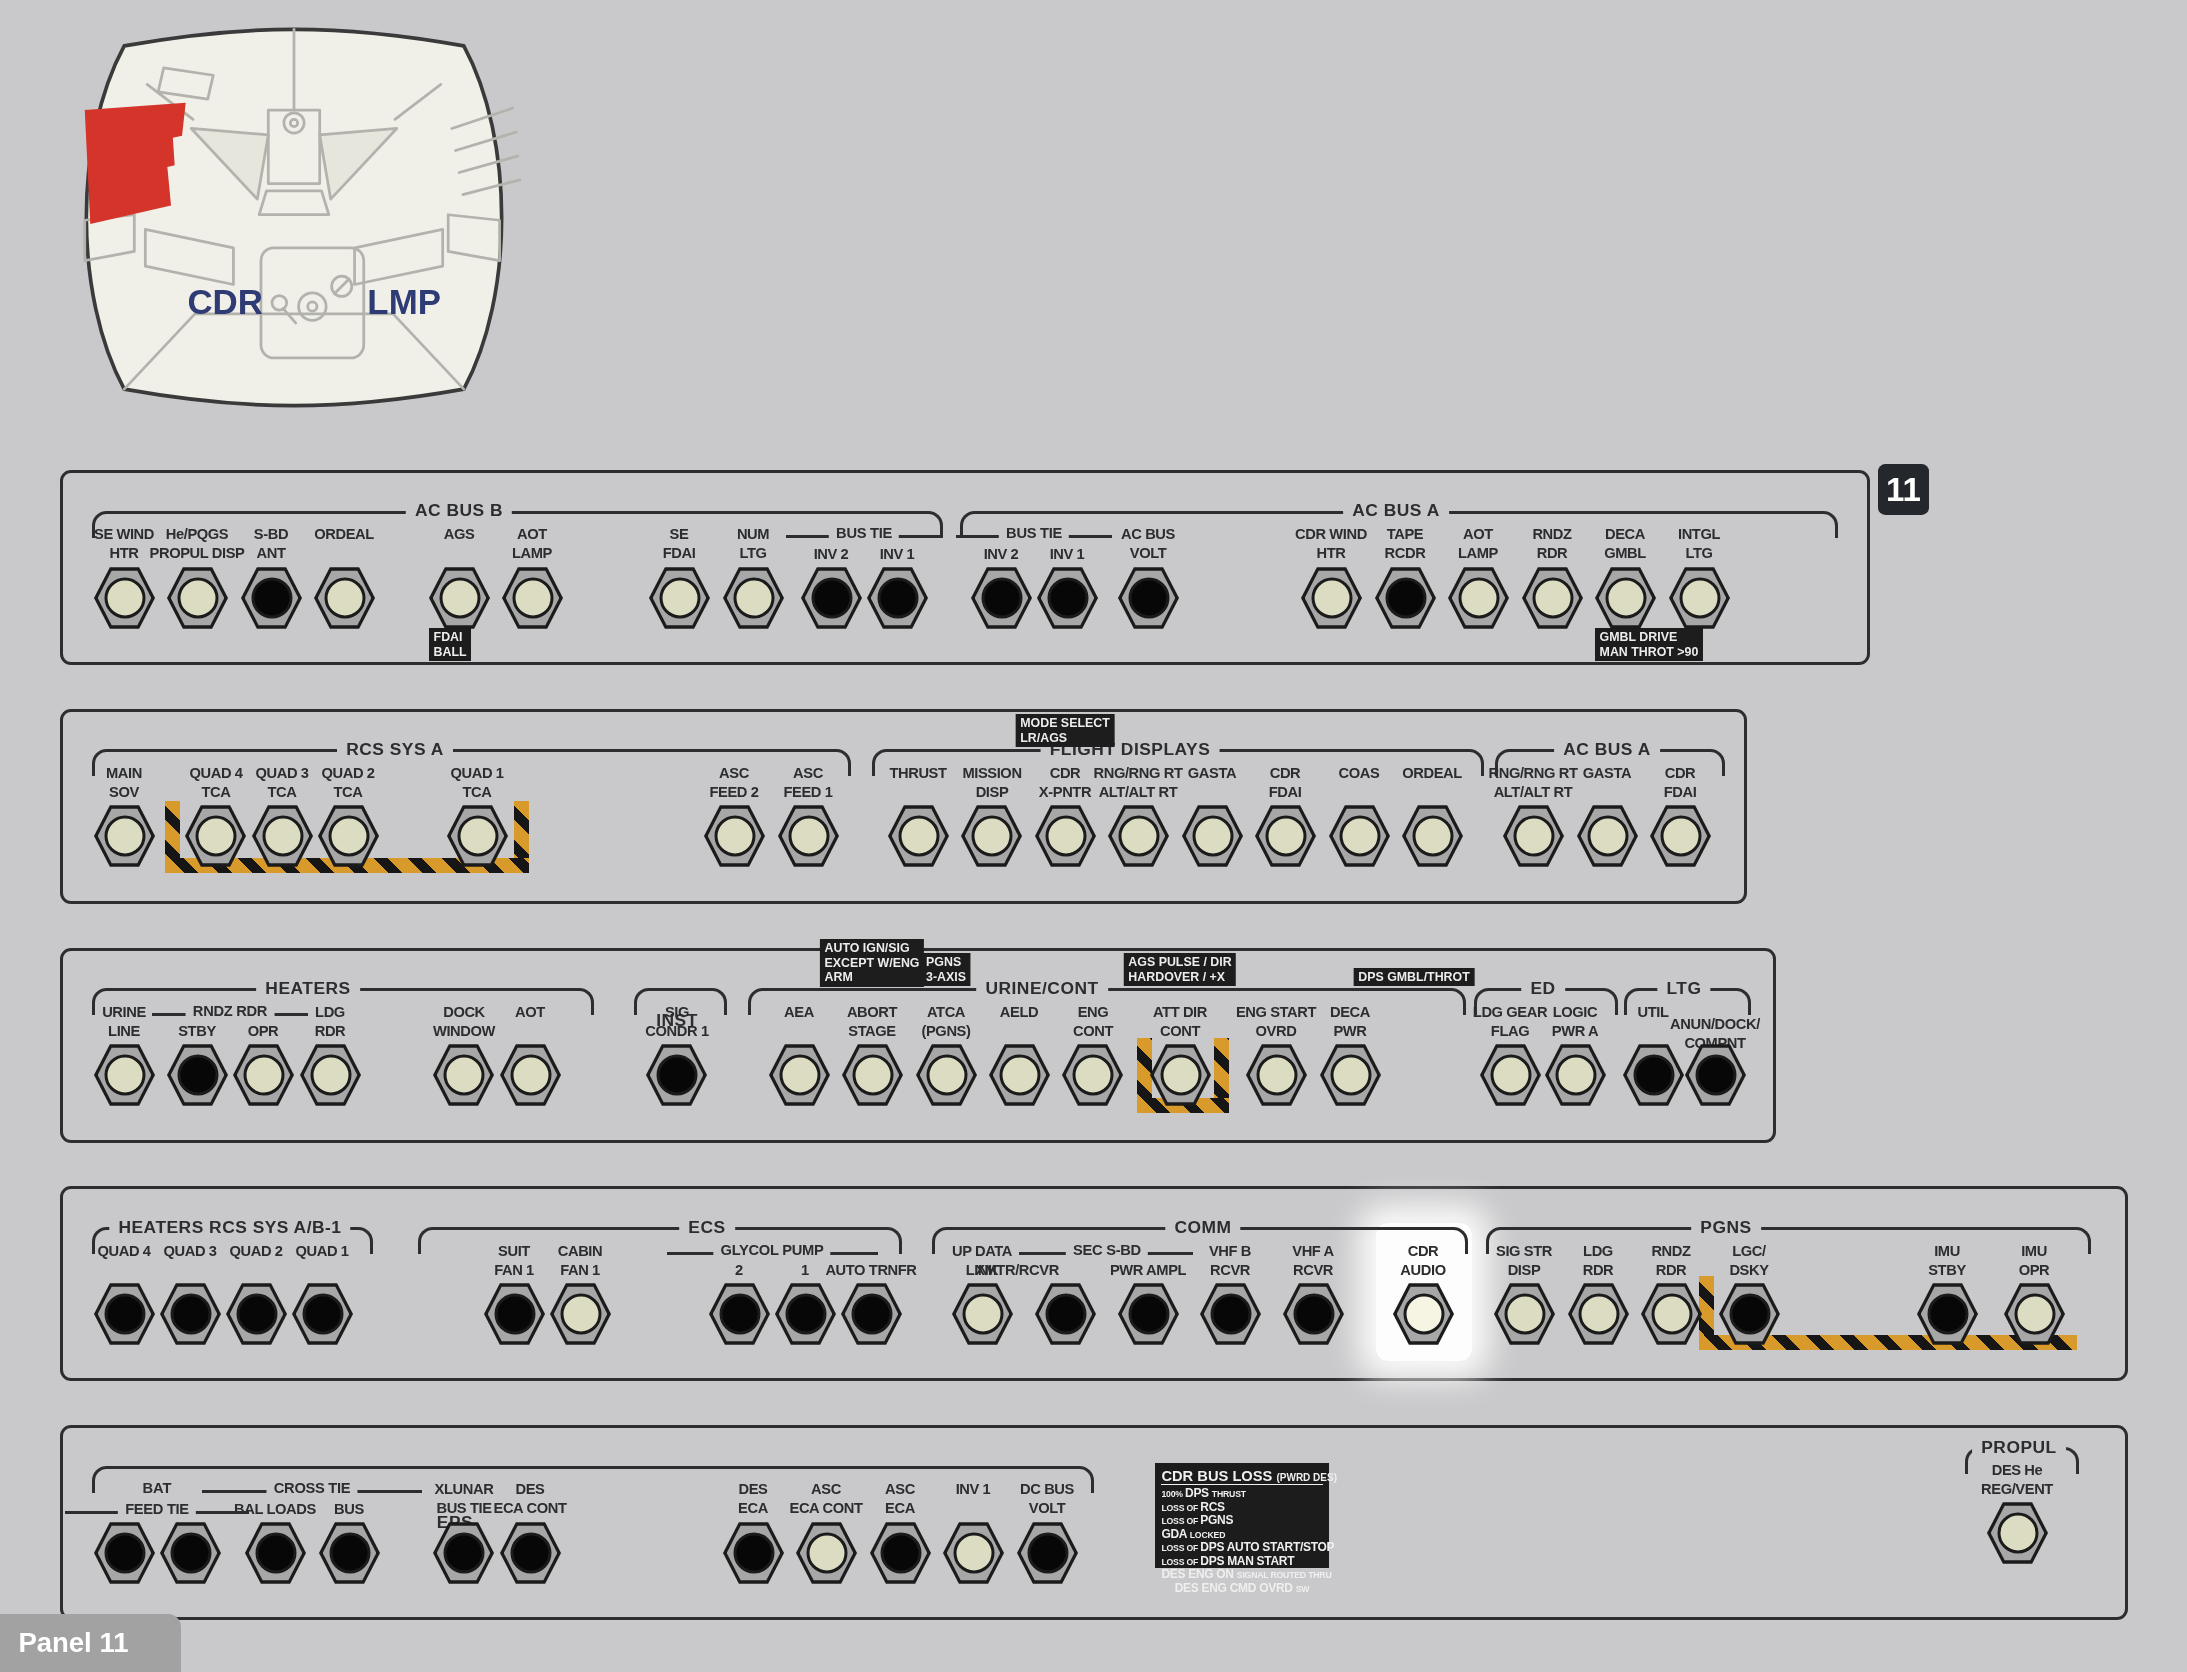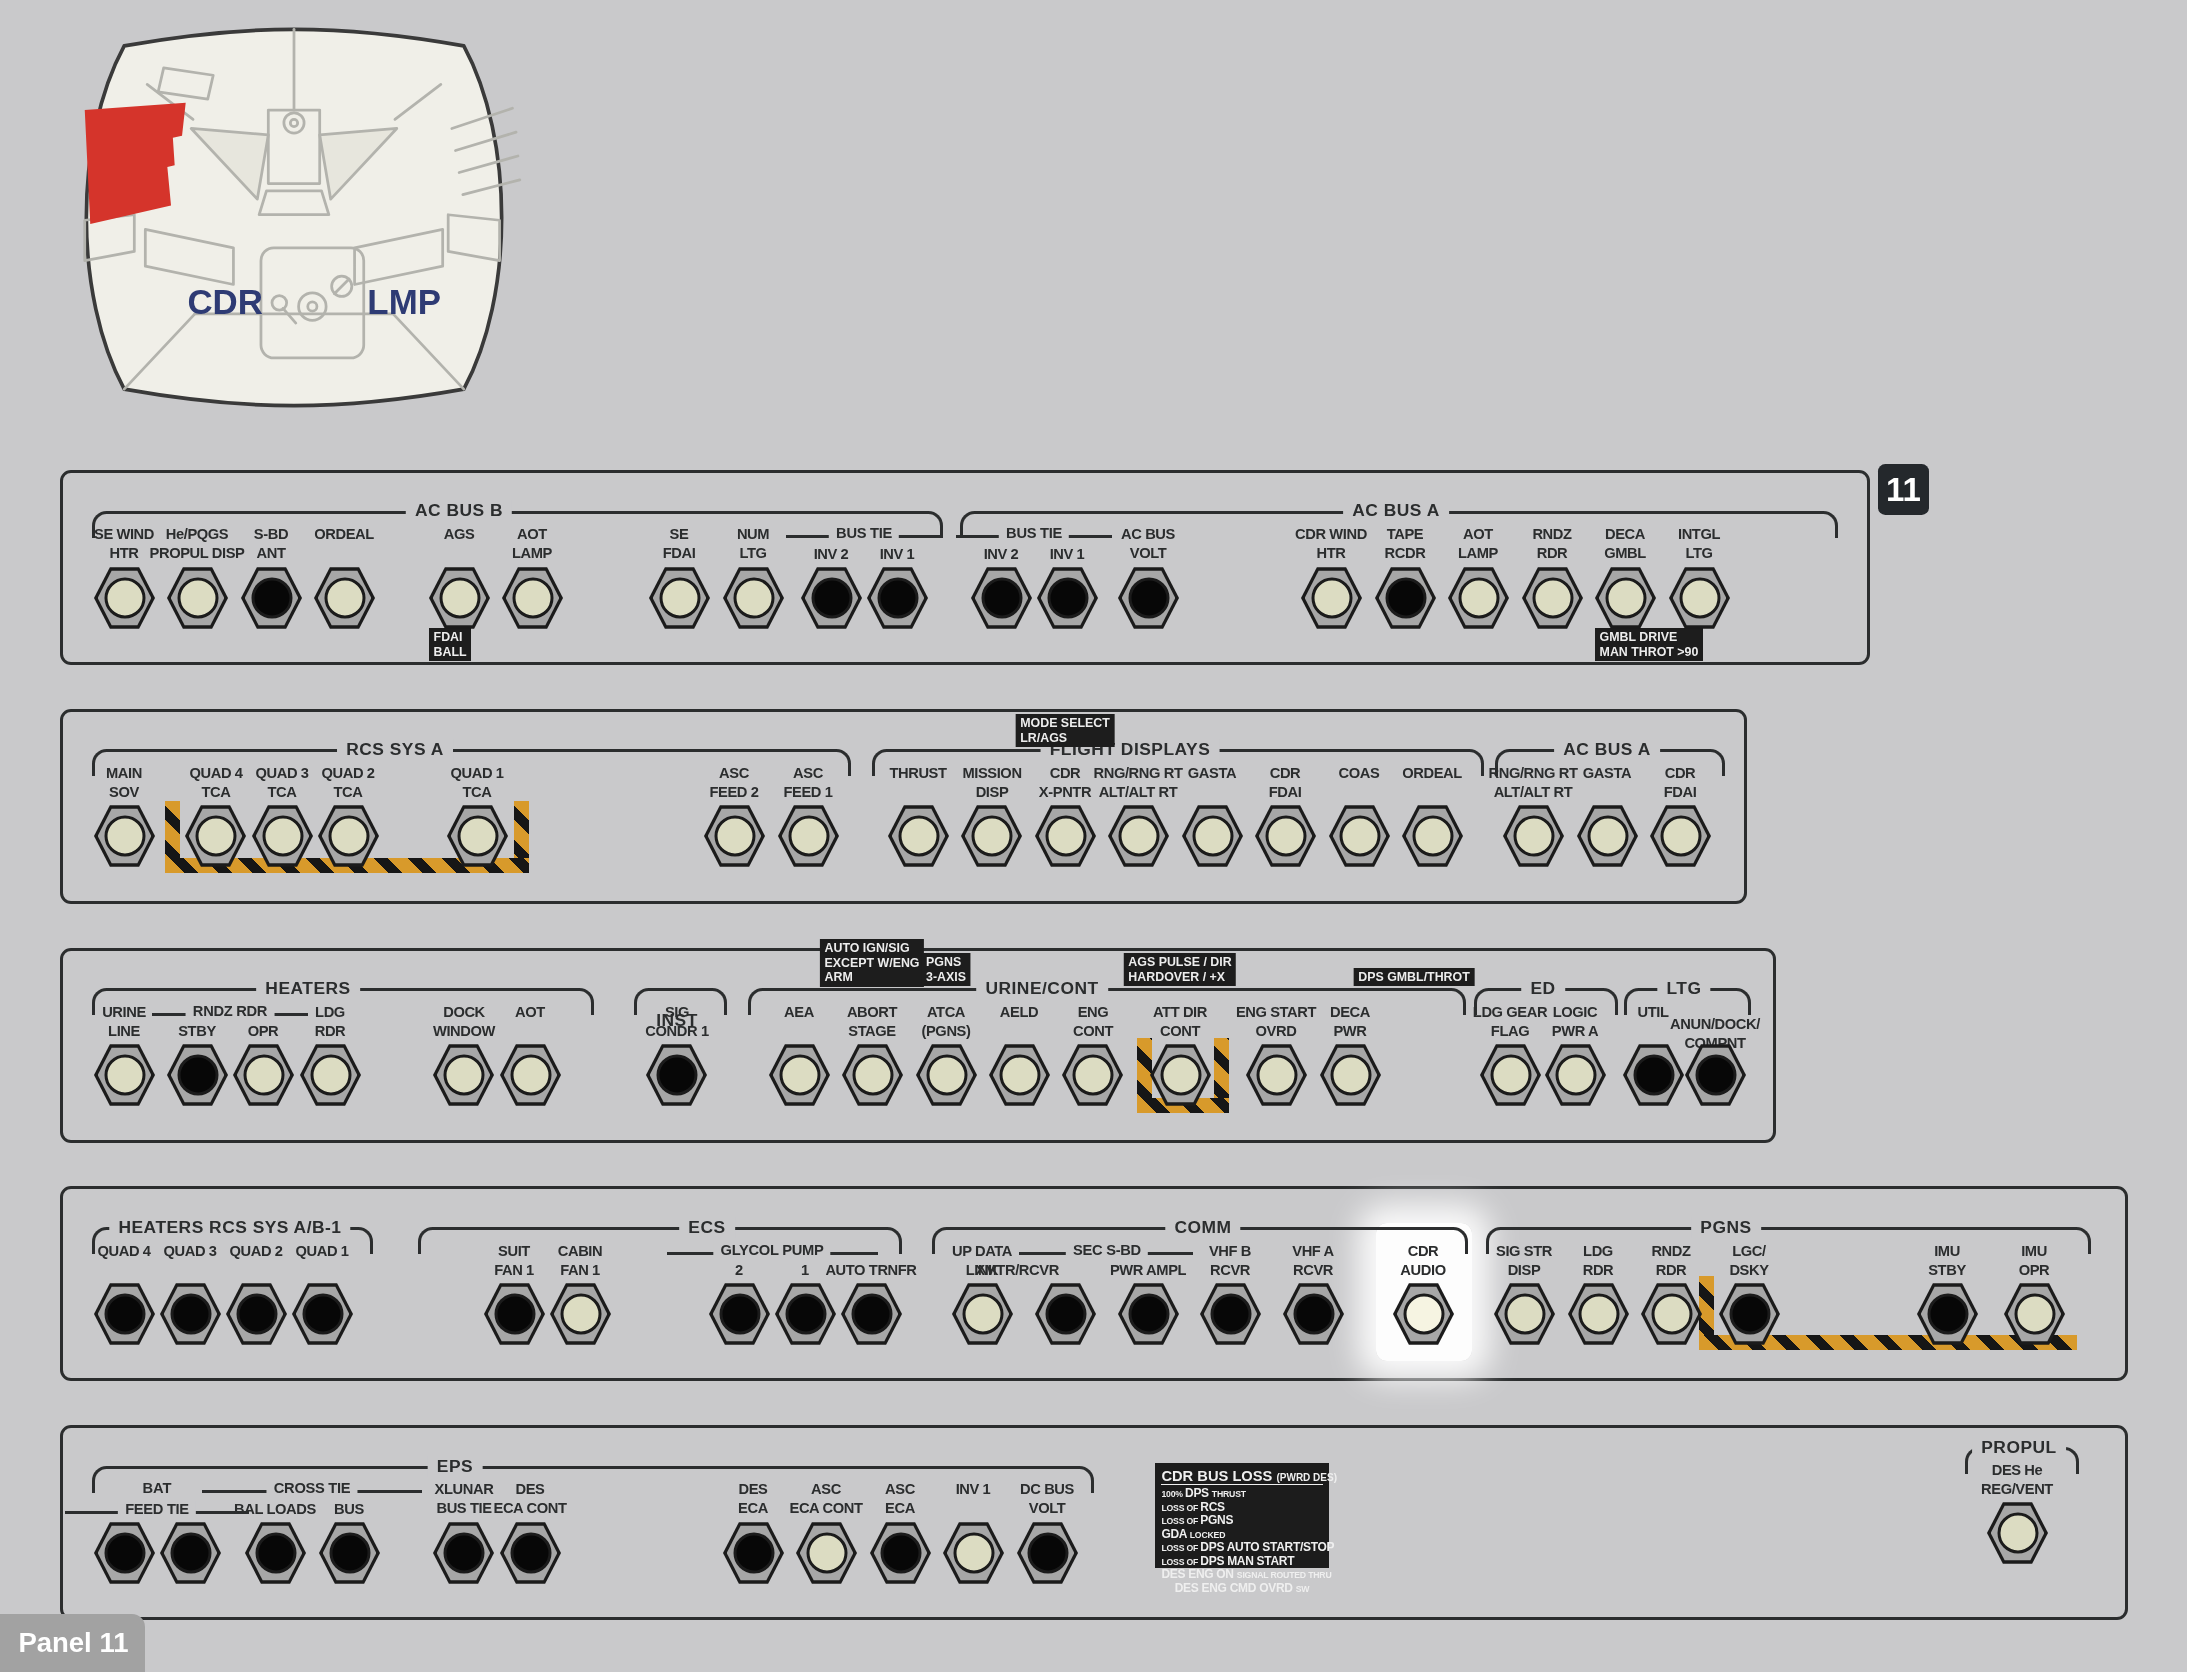--- a/index.html
+++ b/index.html
@@ -15,21 +15,21 @@
   .brk{position:absolute;width:61px;height:64px;z-index:5;}
   .hex{position:absolute;inset:0;background:#1b1b1b;clip-path:polygon(0% 50%,26% 2%,74% 2%,100% 50%,74% 98%,26% 98%);}
   .hexin{position:absolute;left:3.7px;top:3.7px;right:3.7px;bottom:3.7px;background:#a7a7a7;clip-path:polygon(0% 50%,26% 2%,74% 2%,100% 50%,74% 98%,26% 98%);}
   .circ{position:absolute;left:50%;top:50%;width:35px;height:35px;transform:translate(-50%,-50%);border-radius:50%;border:3.7px solid #1b1b1b;}
   .circ.open{background:#dcdcc2;}
   .circ.closed{background:#070707;}
   .tag{position:absolute;background:#1d1d1d;color:#ededed;font-size:12.4px;line-height:14.7px;font-weight:700;padding:1.8px 4.6px;white-space:nowrap;z-index:4;text-align:left;}
   .haz{position:absolute;background:repeating-linear-gradient(45deg,#d89a2b 0 13.8px,#161616 13.8px 24px);z-index:1;}
   .hl{position:absolute;background:rgba(255,255,255,.96);border-radius:11px;box-shadow:0 0 31px 18.4px rgba(255,255,255,.9);z-index:2;}
   .badge{position:absolute;background:#24282c;color:#fff;border-radius:7.3px;font-weight:700;font-size:33px;display:flex;align-items:center;justify-content:center;z-index:6;}
-  .panel-tab{position:absolute;left:0;top:1614px;width:145px;height:58px;background:#a2a2a2;border-radius:0 13px 0 0;color:#fff;font-size:27.5px;font-weight:700;line-height:58px;padding-left:18.4px;box-sizing:border-box;z-index:6;}
+  .panel-tab{position:absolute;left:0;top:1614px;width:181px;height:58px;background:#a2a2a2;border-radius:0 13px 0 0;color:#fff;font-size:27.5px;font-weight:700;line-height:58px;padding-left:18.4px;box-sizing:border-box;z-index:6;}
   .legend{position:absolute;left:624px;top:48px;z-index:6;}
   .legend-row{display:flex;align-items:center;margin-bottom:13px;height:53px;}
   .legend-text{margin-left:31px;font-size:19px;font-weight:700;letter-spacing:1.8px;color:#73808e;}
   .infobox{position:absolute;background:#1c1c1c;color:#efefef;padding:4.6px 6.4px;box-sizing:border-box;z-index:5;}
   .infobox .title{font-weight:700;border-bottom:1.8px solid #efefef;padding-bottom:0.9px;margin-bottom:1.8px;white-space:nowrap;}
   .infobox .ln{white-space:nowrap;line-height:11.5px;}
   .infobox .b{font-size:12px;font-weight:700;letter-spacing:-0.3px;}
   .infobox .s{font-size:8.7px;font-weight:700;letter-spacing:-0.2px;}
   .infobox .tb{font-size:14.7px;}
   .infobox .ts{font-size:10px;}
@@ -901,21 +901,21 @@
         <div>OPR</div>
       </div>
       <div class="brk" style="left: 2004px; top: 1282px;">
         <div class="hex">
           <div class="hexin"></div>
           <div class="circ open"></div>
         </div>
       </div>
       <div class="row-box" style="left: 60px; top: 1425px; width: 2062px; height: 189px;"></div>
       <div class="bracket" style="left: 92px; top: 1466px; width: 996px;"></div>
-      <div class="bracket-label" style="left: 455px; top: 1456px; text-align: right;">EPS</div>
+      <div class="bracket-label" style="left: 455px; top: 1512px; text-align: right;">EPS</div>
       <div class="bracket" style="left: 1965px; top: 1447px; width: 108px;"></div>
       <div class="bracket-label" style="left: 2019px; top: 1437px;">PROPUL</div>
       <div class="plain-sublabel" style="left: 157px; top: 1480px;">BAT</div>
       <div class="subline" style="left: 65px; top: 1511px; width: 184px;"></div>
       <div class="subline-label" style="left: 157px; top: 1501px;">FEED TIE</div>
       <div class="subline" style="left: 202px; top: 1490px; width: 220px;"></div>
       <div class="subline-label" style="left: 312px; top: 1480px;">CROSS TIE</div>
       <div class="brk" style="left: 94px; top: 1521px;">
         <div class="hex">
           <div class="hexin"></div>

